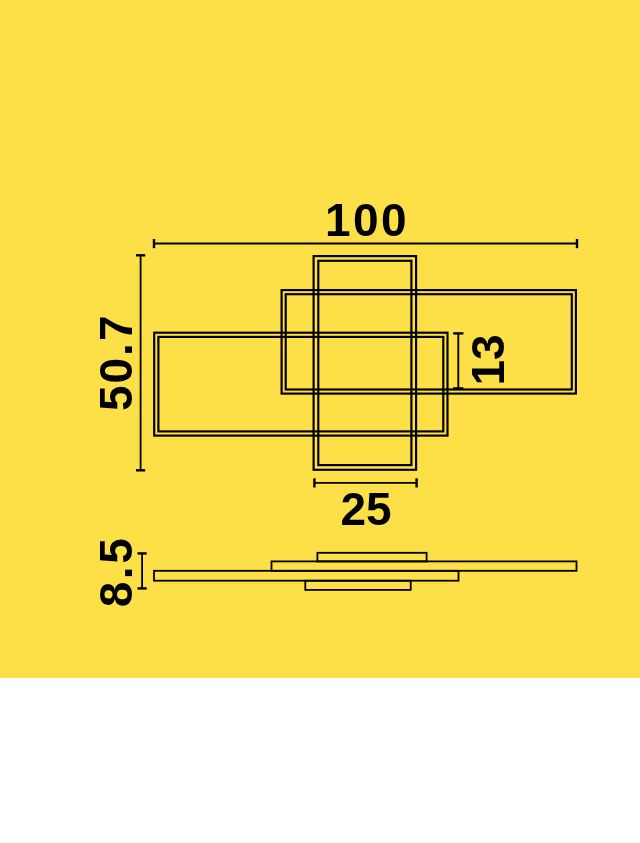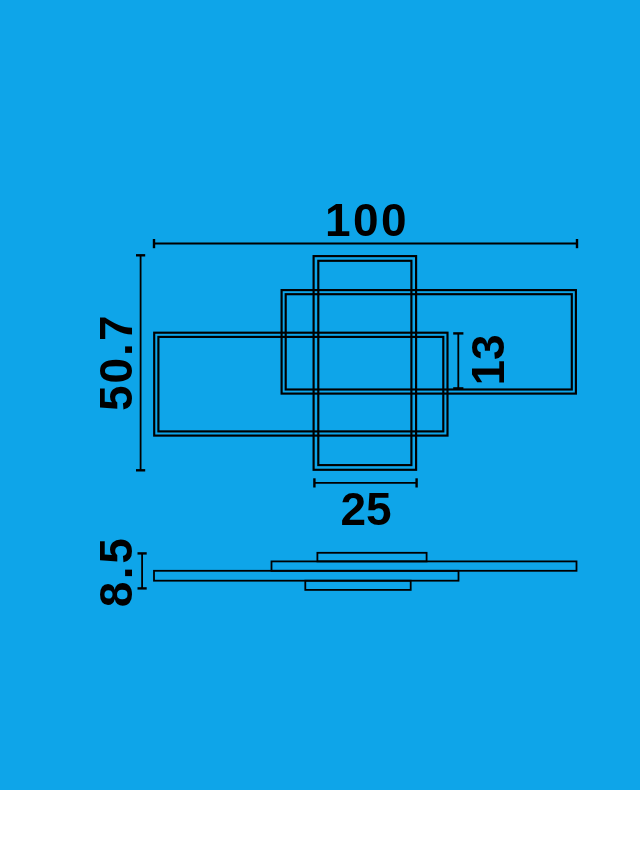--- a/index.html
+++ b/index.html
@@ -1,16 +1,16 @@
 <!DOCTYPE html>
 <html><head>
 <meta charset="utf-8">
 <style>
   html,body{margin:0;padding:0;background:#ffffff;}
-  .page{width:640px;height:790px;position:relative;background:#0ea5e9;overflow:hidden;}
+  .page{width:640px;height:678px;position:relative;background:#fde047;overflow:hidden;}
   svg{position:absolute;left:0;top:0;}
   text{font-family:"Liberation Sans",sans-serif;font-weight:bold;fill:#000;}
 </style>
 </head>
 <body>
 
 <div class="page">
 <svg width="640" height="843" viewBox="0 0 640 843" fill="none">
 
   <text x="367" y="236" font-size="46" text-anchor="middle" letter-spacing="2.5">100</text>

